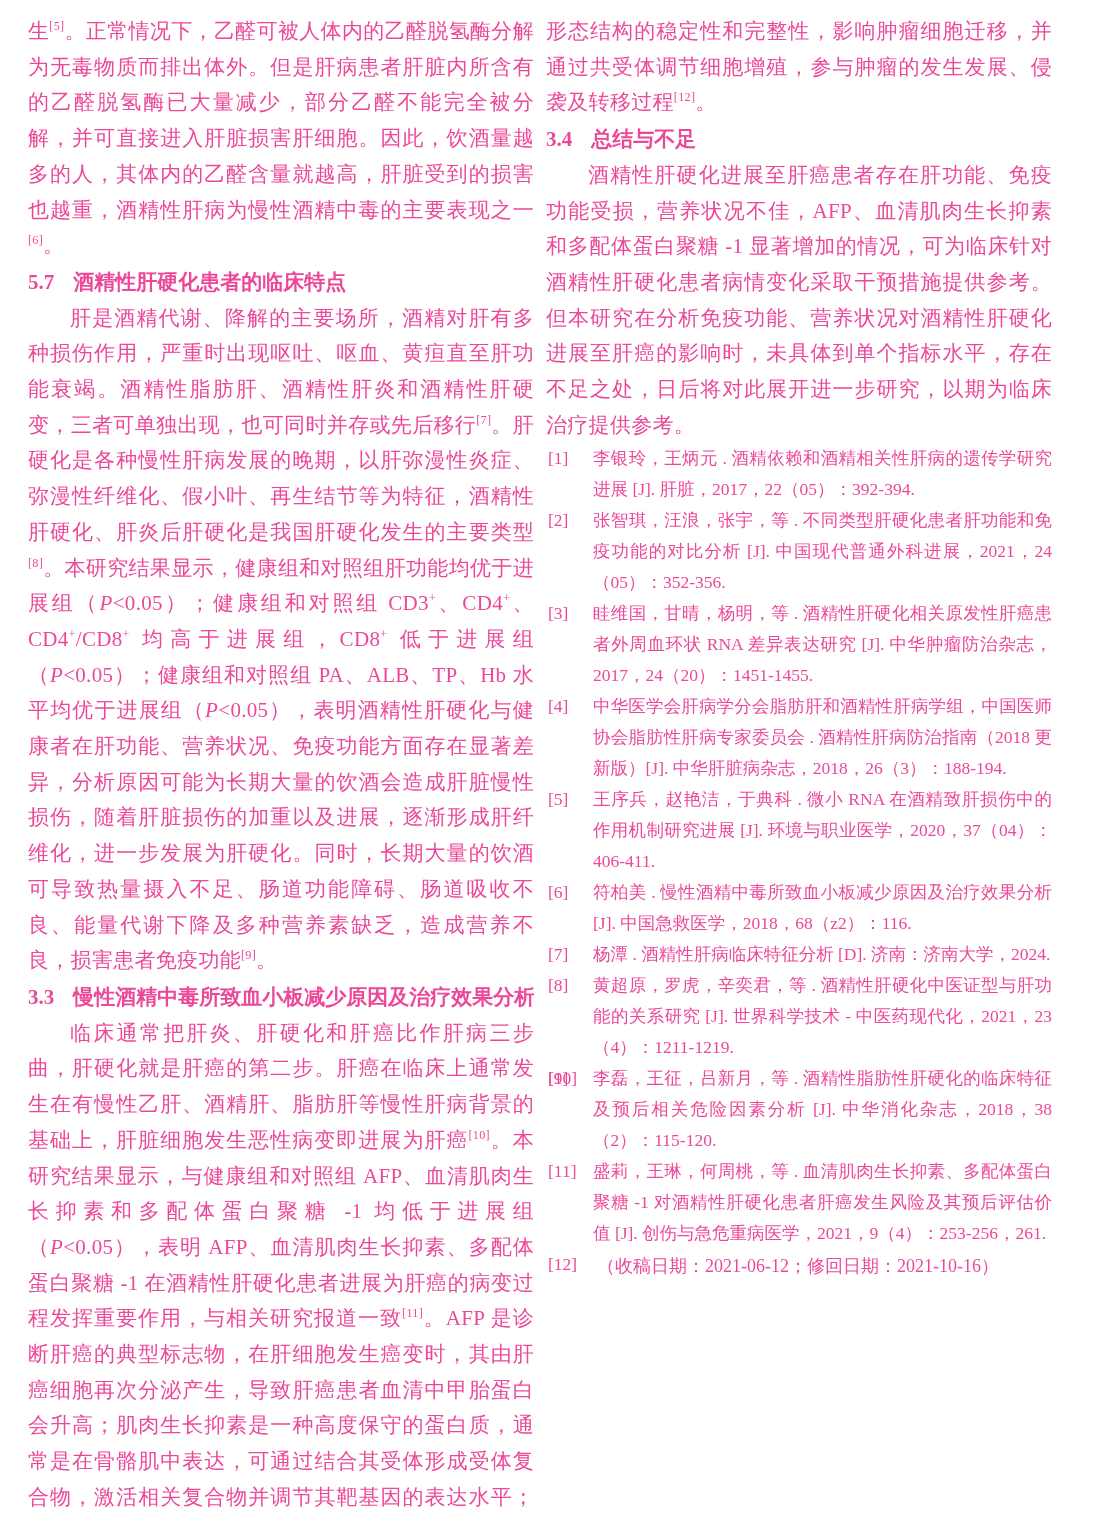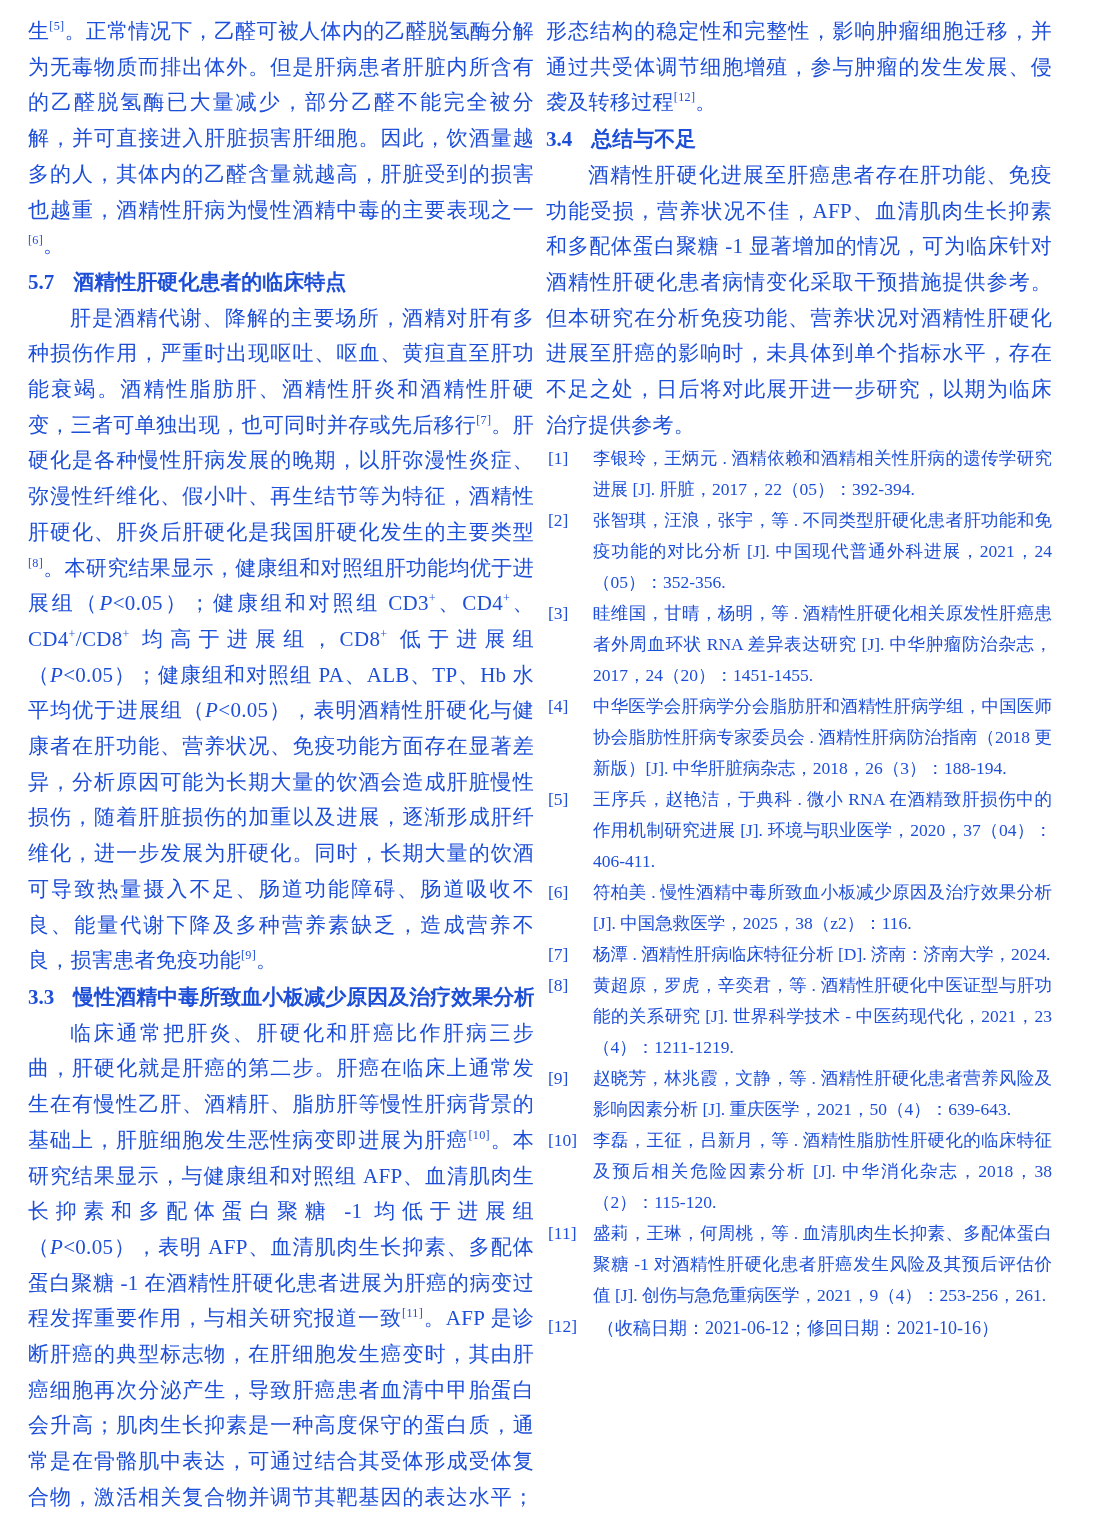--- a/index.html
+++ b/index.html
@@ -1,20 +1,20 @@
 <!DOCTYPE html>
 <html><head>
 <meta charset="utf-8">
 <style>
   html,body{margin:0;padding:0;background:#e8e8e8;}
   .page{
     position:relative;
     width:1110px;height:1516px;
     background:#ffffff;
-    color:#1d4ed8;
+    color:#ec4899;
     overflow:hidden;
     font-family:"Liberation Serif","DejaVu Serif",serif;
   }
   .column{
     position:absolute;top:14px;
     width:506px;height:1496px;
     overflow:hidden;
   }
   .column.left{left:28px;}
   .column.right{left:546px;}
@@ -91,23 +91,23 @@
         <p class="para">形态结构的稳定性和完整性，影响肿瘤细胞迁移，并通过共受体调节细胞增殖，参与肿瘤的发生发展、侵袭及转移过程<sup>[12]</sup>。</p>
         <div class="heading"><span class="h-num">3.4</span><span class="h-title">总结与不足</span></div>
         <p class="para indent">酒精性肝硬化进展至肝癌患者存在肝功能、免疫功能受损，营养状况不佳，AFP、血清肌肉生长抑素和多配体蛋白聚糖 -1 显著增加的情况，可为临床针对酒精性肝硬化患者病情变化采取干预措施提供参考。但本研究在分析免疫功能、营养状况对酒精性肝硬化进展至肝癌的影响时，未具体到单个指标水平，存在不足之处，日后将对此展开进一步研究，以期为临床治疗提供参考。</p>
       </div>
     <div class="refs">
         <div class="ref"><span class="num">[1]</span><span class="txt">李银玲，王炳元 . 酒精依赖和酒精相关性肝病的遗传学研究进展 [J]. 肝脏，2017，22（05）：392-394.</span></div>
         <div class="ref"><span class="num">[2]</span><span class="txt">张智琪，汪浪，张宇，等 . 不同类型肝硬化患者肝功能和免疫功能的对比分析 [J]. 中国现代普通外科进展，2021，24（05）：352-356.</span></div>
         <div class="ref"><span class="num">[3]</span><span class="txt">眭维国，甘晴，杨明，等 . 酒精性肝硬化相关原发性肝癌患者外周血环状 RNA 差异表达研究 [J]. 中华肿瘤防治杂志，2017，24（20）：1451-1455.</span></div>
         <div class="ref"><span class="num">[4]</span><span class="txt">中华医学会肝病学分会脂肪肝和酒精性肝病学组，中国医师协会脂肪性肝病专家委员会 . 酒精性肝病防治指南（2018 更新版）[J]. 中华肝脏病杂志，2018，26（3）：188-194.</span></div>
         <div class="ref"><span class="num">[5]</span><span class="txt">王序兵，赵艳洁，于典科 . 微小 RNA 在酒精致肝损伤中的作用机制研究进展 [J]. 环境与职业医学，2020，37（04）：406-411.</span></div>
-        <div class="ref"><span class="num">[6]</span><span class="txt">符柏美 . 慢性酒精中毒所致血小板减少原因及治疗效果分析 [J]. 中国急救医学，2025，38（z2）：116.</span></div>
+        <div class="ref"><span class="num">[6]</span><span class="txt">符柏美 . 慢性酒精中毒所致血小板减少原因及治疗效果分析 [J]. 中国急救医学，2018，68（z2）：116.</span></div>
         <div class="ref"><span class="num">[7]</span><span class="txt">杨潭 . 酒精性肝病临床特征分析 [D]. 济南：济南大学，2024.</span></div>
         <div class="ref"><span class="num">[8]</span><span class="txt">黄超原，罗虎，辛奕君，等 . 酒精性肝硬化中医证型与肝功能的关系研究 [J]. 世界科学技术 - 中医药现代化，2021，23（4）：1211-1219.</span></div>
-        <div class="ref"><span class="num">[9]</span><span class="txt">赵晓芳，林兆霞，文静，等 . 酒精性肝硬化患者营养风险及影响因素分析 [J]. 重庆医学，2021，50（4）：639-643.</span></div>
+        <div class="ref"><span class="num">[9]</span></div>
         <div class="ref"><span class="num">[10]</span><span class="txt">李磊，王征，吕新月，等 . 酒精性脂肪性肝硬化的临床特征及预后相关危险因素分析 [J]. 中华消化杂志，2018，38（2）：115-120.</span></div>
         <div class="ref"><span class="num">[11]</span><span class="txt">盛莉，王琳，何周桃，等 . 血清肌肉生长抑素、多配体蛋白聚糖 -1 对酒精性肝硬化患者肝癌发生风险及其预后评估价值 [J]. 创伤与急危重病医学，2021，9（4）：253-256，261.</span></div>
         <div class="ref"><span class="num">[12]</span></div>
       </div>
     <div class="dates">（收稿日期：2021-06-12；修回日期：2021-10-16）</div>
   </div>
 </div>
 
 </body></html>

